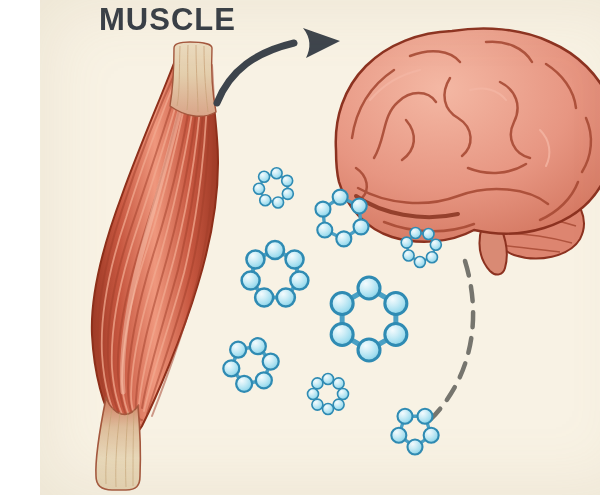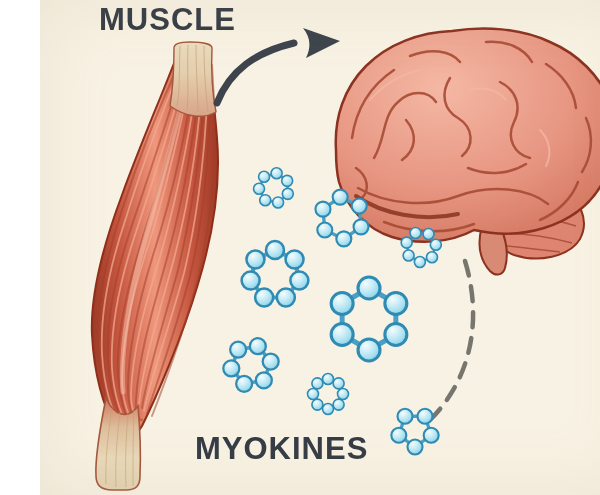--- a/index.html
+++ b/index.html
@@ -274,14 +274,13 @@
           <circle cx="365.00765071102796" cy="416.24671109562587" r="7.5" fill="url(#sphereGrad)" stroke="var(--c-myokine_outline)" stroke-width="2.1"></circle>
           <circle cx="384.99234928897204" cy="416.24671109562587" r="7.5" fill="url(#sphereGrad)" stroke="var(--c-myokine_outline)" stroke-width="2.1"></circle>
           <circle cx="391.1679607770176" cy="435.25328890437413" r="7.5" fill="url(#sphereGrad)" stroke="var(--c-myokine_outline)" stroke-width="2.1"></circle>
           <circle cx="375" cy="447" r="7.5" fill="url(#sphereGrad)" stroke="var(--c-myokine_outline)" stroke-width="2.1"></circle>
           <circle cx="358.8320392229824" cy="435.25328890437413" r="7.5" fill="url(#sphereGrad)" stroke="var(--c-myokine_outline)" stroke-width="2.1"></circle>
         </g>
       </g>
   </svg>
 
   <div class="label label-muscle">MUSCLE</div>
-  <div class="label label-myokines">MYOKINES</div>
 </div>
 
 </body></html>

